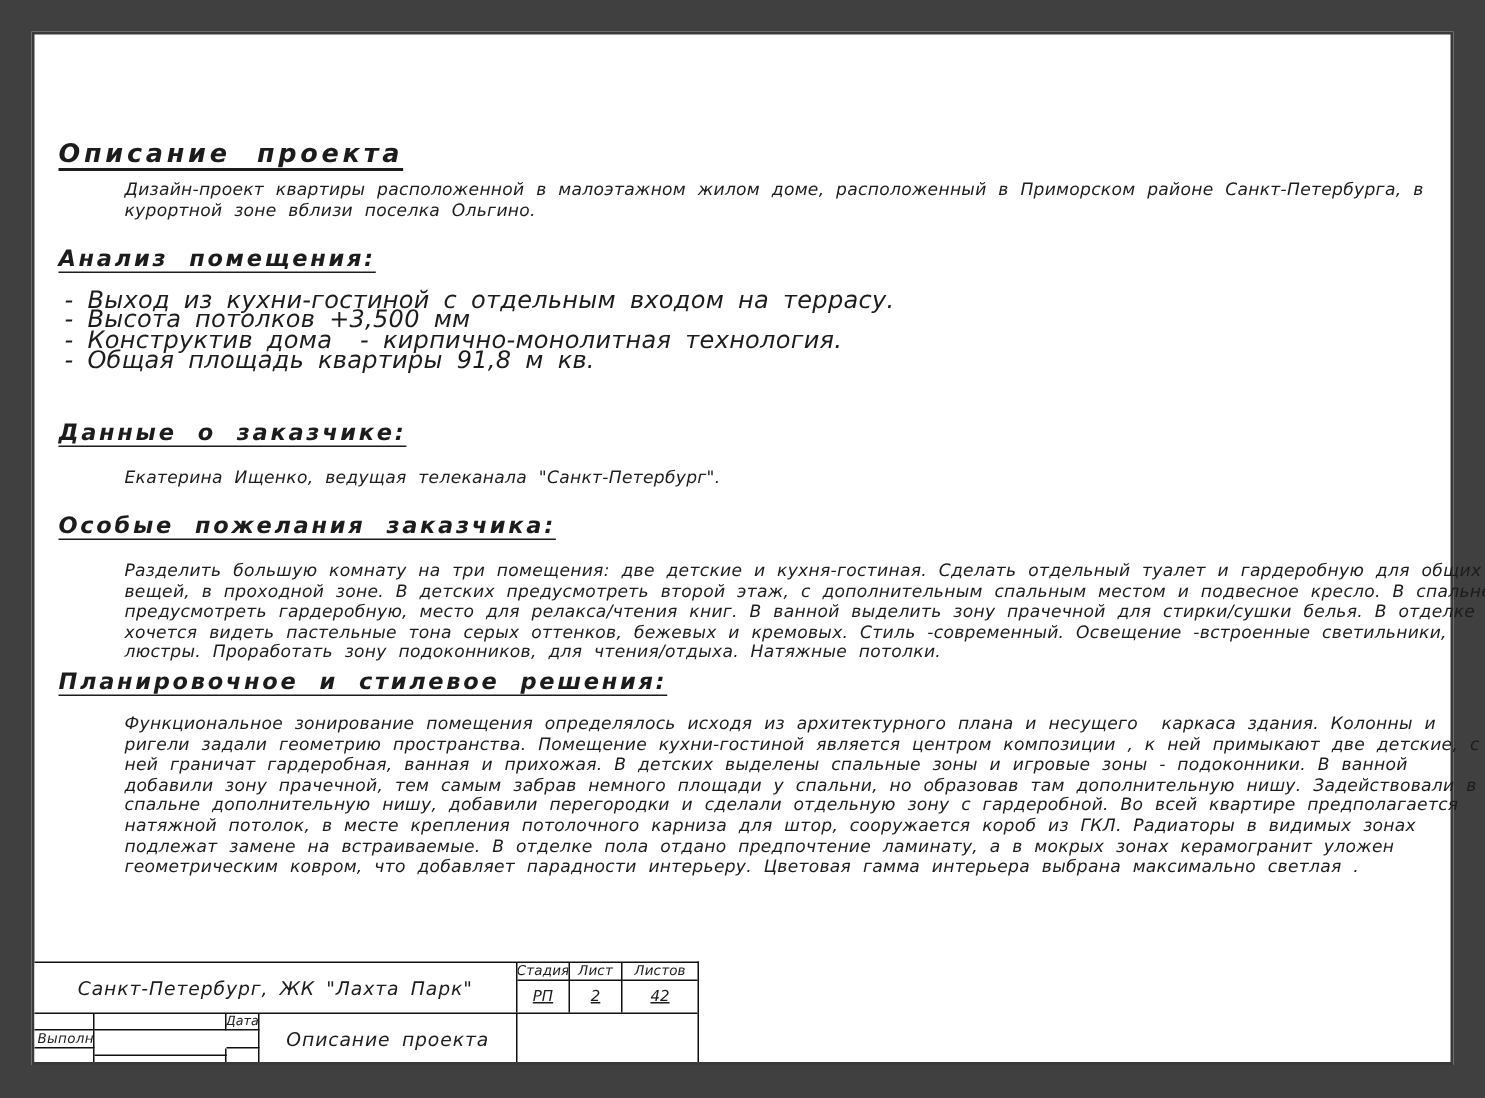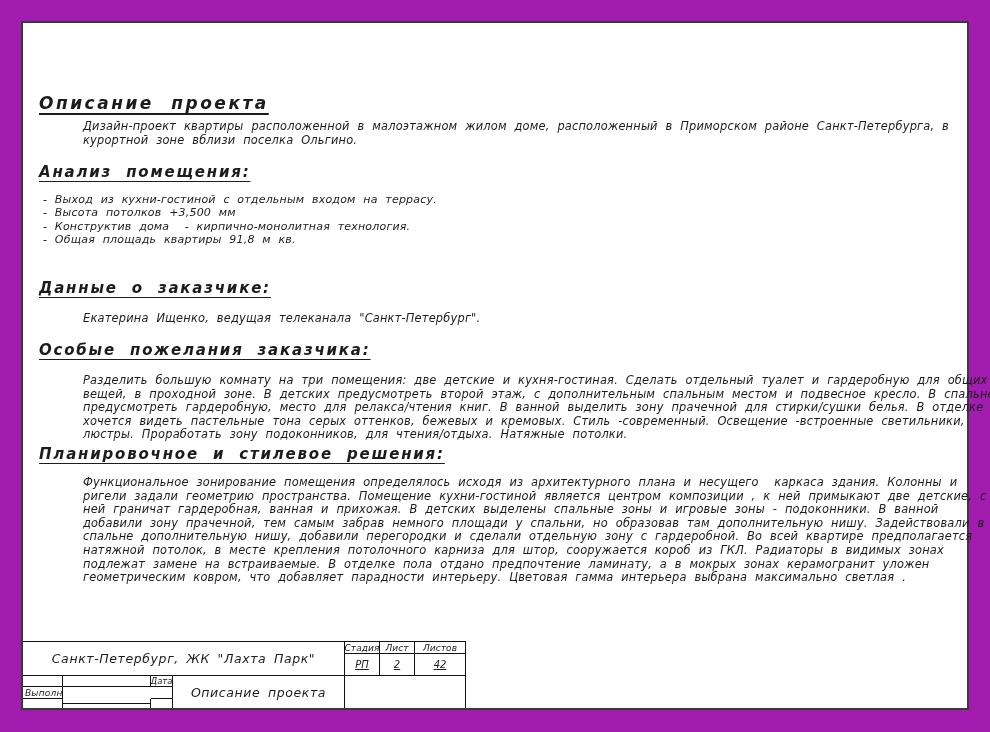--- a/index.html
+++ b/index.html
@@ -1,20 +1,20 @@
 <!DOCTYPE html>
 <html><head>
 <meta charset="utf-8">
 <style>
   html, body { margin: 0; padding: 0; background: #ffffff; }
   .page {
     position: relative;
     width: 990px;
     height: 732px;
-    background: #a21caf;
+    background: #404040;
     font-family: "DejaVu Sans", sans-serif;
     font-style: italic;
     color: #1c1c1c;
     overflow: hidden;
   }
   .frame {
     position: absolute;
     left: 21px; top: 21px;
     width: 944px; height: 685px;
     border: 2px solid #3a3a3a;
@@ -42,21 +42,21 @@
   }
   .doc-p {
     font-size: 11.4px;
     line-height: 13.6px;
     letter-spacing: 0.2px;
     word-spacing: 4px;
     width: 916px;
     white-space: pre-wrap;
     margin-left: 44px;
   }
-  .doc-list { font-size: 11px; line-height: 13.3px; letter-spacing: 0.2px; word-spacing: 4px; font-style: italic; }
+  .doc-list { font-size: 16px; line-height: 13.3px; letter-spacing: 0.2px; word-spacing: 4px; font-style: italic; }
   .doc-list div { white-space: pre-wrap; }
 
   
   .tb {
     position: absolute;
     left: 0; bottom: 0;
     width: 442px; height: 66px;
     border-top: 1.5px solid #111;
     border-right: 1.5px solid #111;
     background: #fff;

